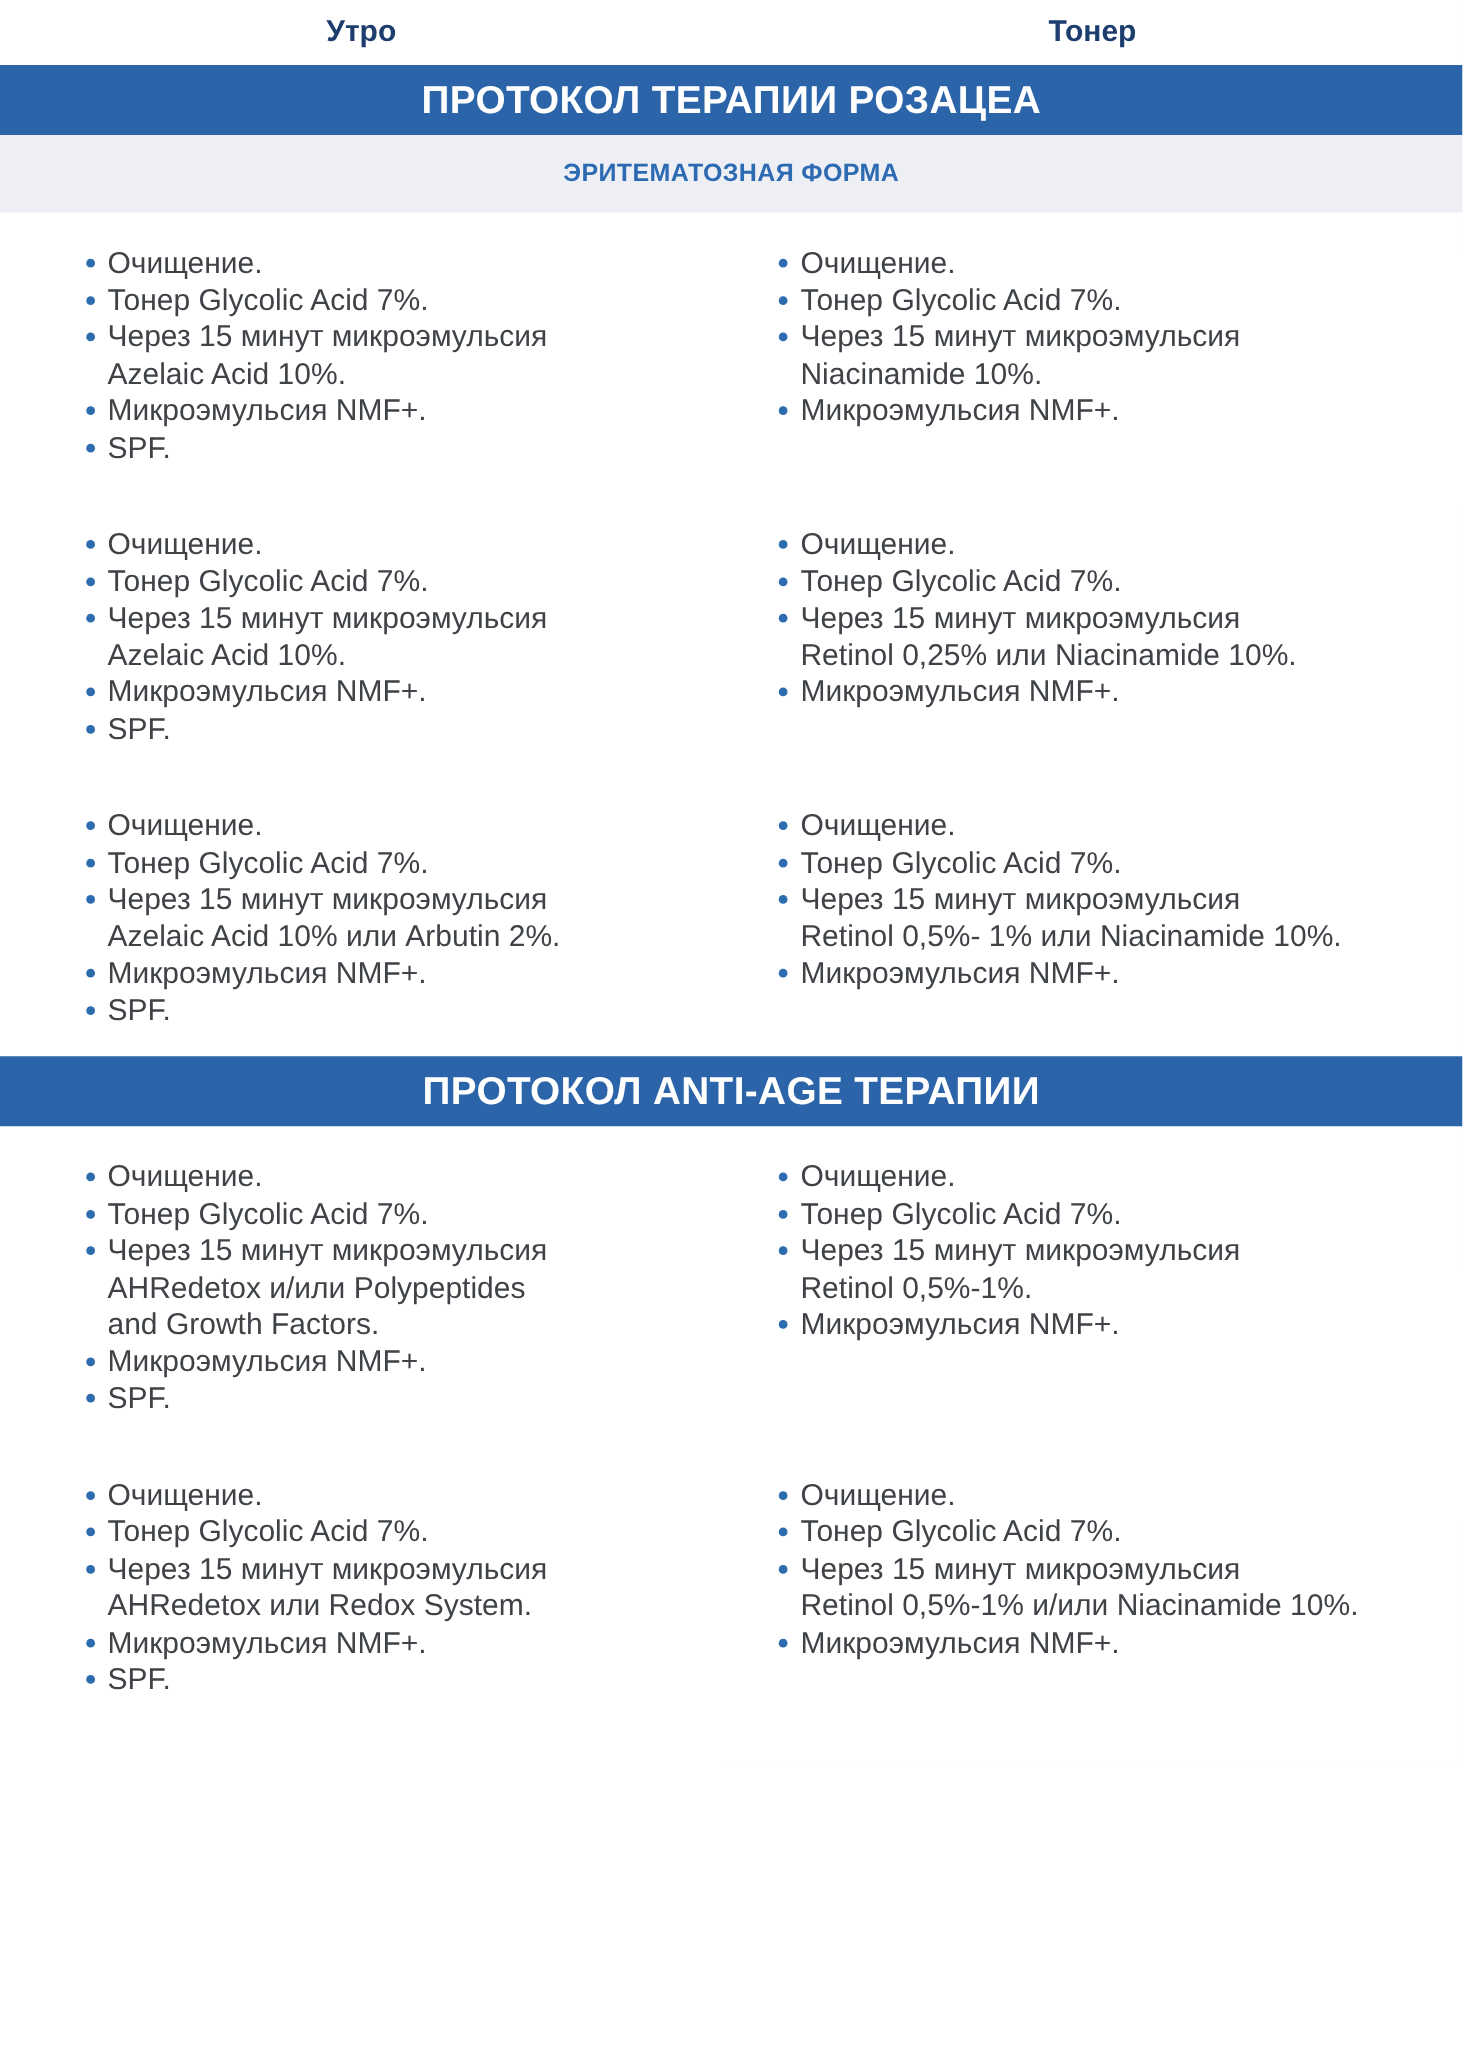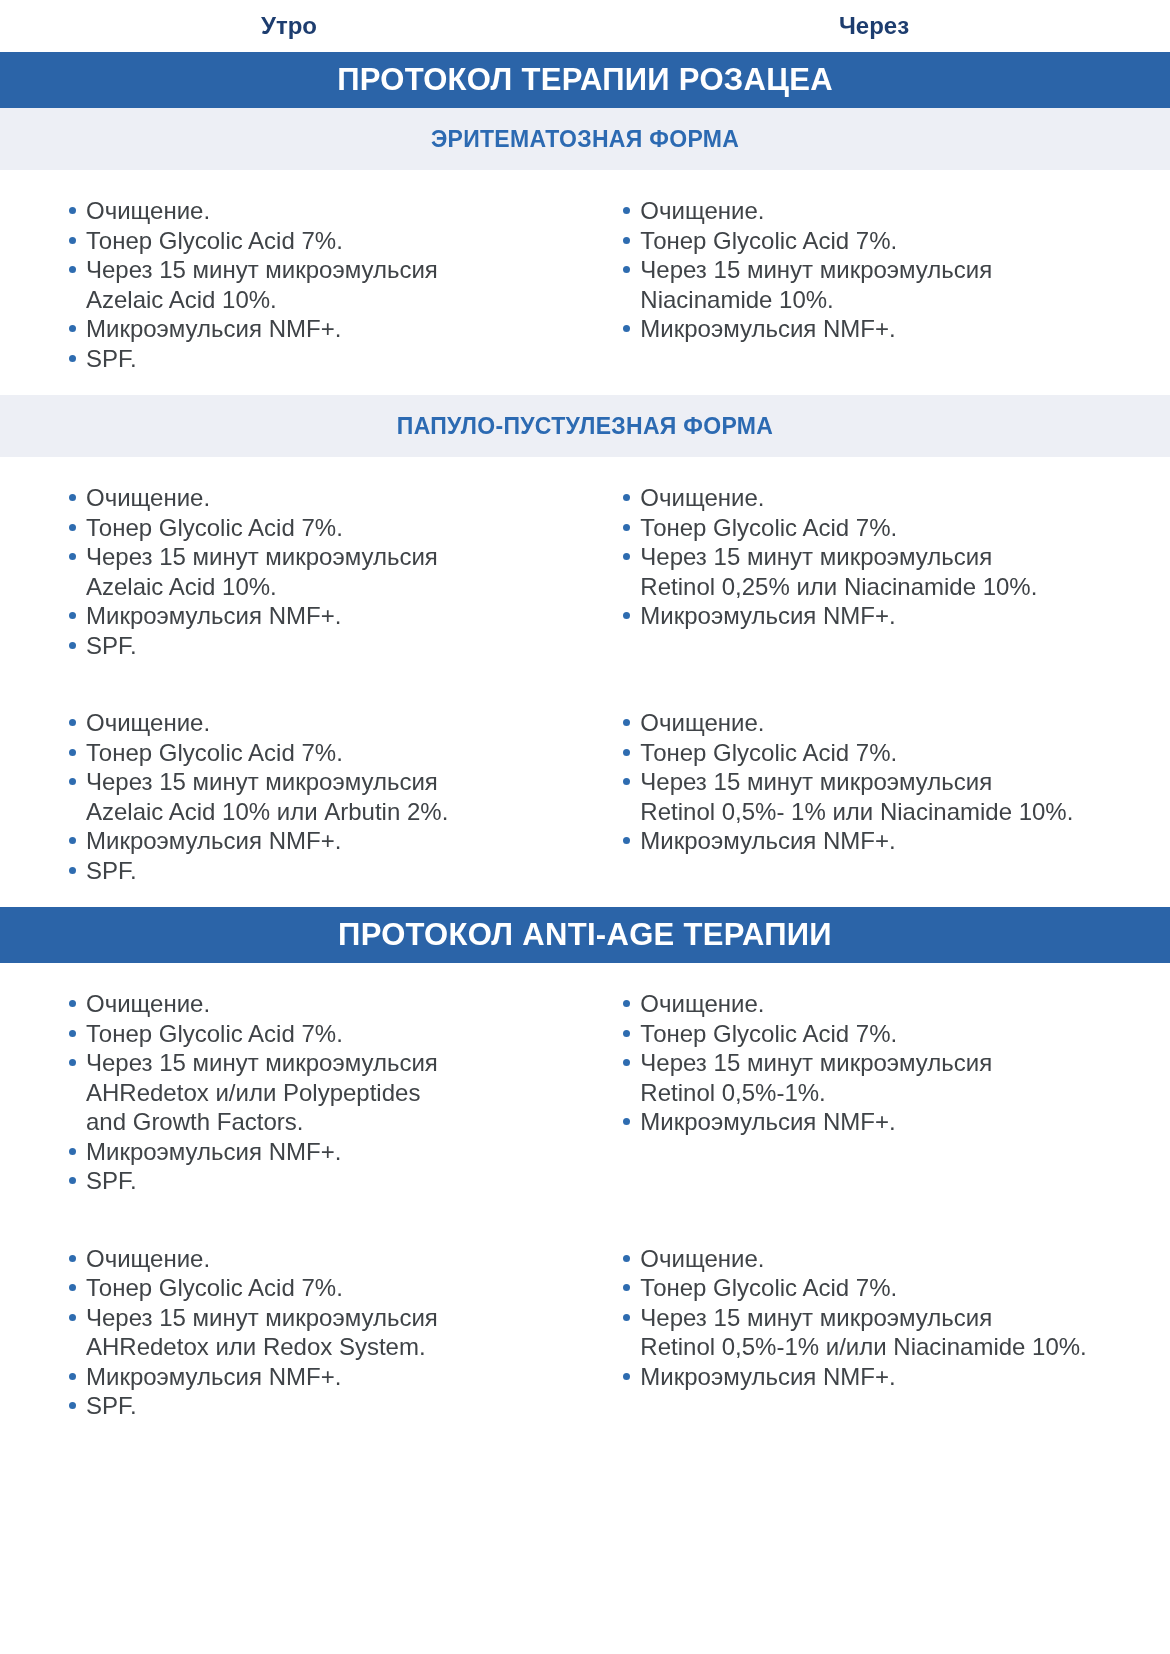--- a/index.html
+++ b/index.html
@@ -47,21 +47,21 @@
     font-size: 31px;
     font-weight: bold;
     letter-spacing: 0.3px;
   }
   .subbanner {
     height: 62px;
     line-height: 62px;
     background: var(--subheader_bg, #edeff5);
     color: var(--subheader_text, #2c6ab2);
     text-align: center;
-    font-size: 23px;
+    font-size: 20px;
     font-weight: bold;
     letter-spacing: 0.3px;
   }
   .row {
     display: flex;
     align-items: stretch;
     gap: 44px;
   }
   .cell {
     list-style: none;
@@ -89,21 +89,21 @@
   }
 </style>
 </head>
 <body>
 
 <div class="page">
   <div class="evening-strip"></div>
 
   <div class="cols">
     <div class="col-head m">Утро</div>
-    <div class="col-head e">Через</div>
+    <div class="col-head e">Тонер</div>
   </div>
 
   <main>
       <div class="banner">ПРОТОКОЛ ТЕРАПИИ РОЗАЦЕА</div>
       <div class="subbanner">ЭРИТЕМАТОЗНАЯ ФОРМА</div>
       <div class="row">
         <ul class="cell morning">
           <li class="item">Очищение.</li>
           <li class="item">Тонер Glycolic Acid 7%.</li>
           <li class="item">Через 15 минут микроэмульсия
@@ -112,21 +112,20 @@
           <li class="item">SPF.</li>
         </ul>
         <ul class="cell evening">
           <li class="item">Очищение.</li>
           <li class="item">Тонер Glycolic Acid 7%.</li>
           <li class="item">Через 15 минут микроэмульсия
 Niacinamide 10%.</li>
           <li class="item">Микроэмульсия NMF+.</li>
         </ul>
       </div>
-      <div class="subbanner">ПАПУЛО-ПУСТУЛЕЗНАЯ ФОРМА</div>
       <div class="row">
         <ul class="cell morning">
           <li class="item">Очищение.</li>
           <li class="item">Тонер Glycolic Acid 7%.</li>
           <li class="item">Через 15 минут микроэмульсия
 Azelaic Acid 10%.</li>
           <li class="item">Микроэмульсия NMF+.</li>
           <li class="item">SPF.</li>
         </ul>
         <ul class="cell evening">

